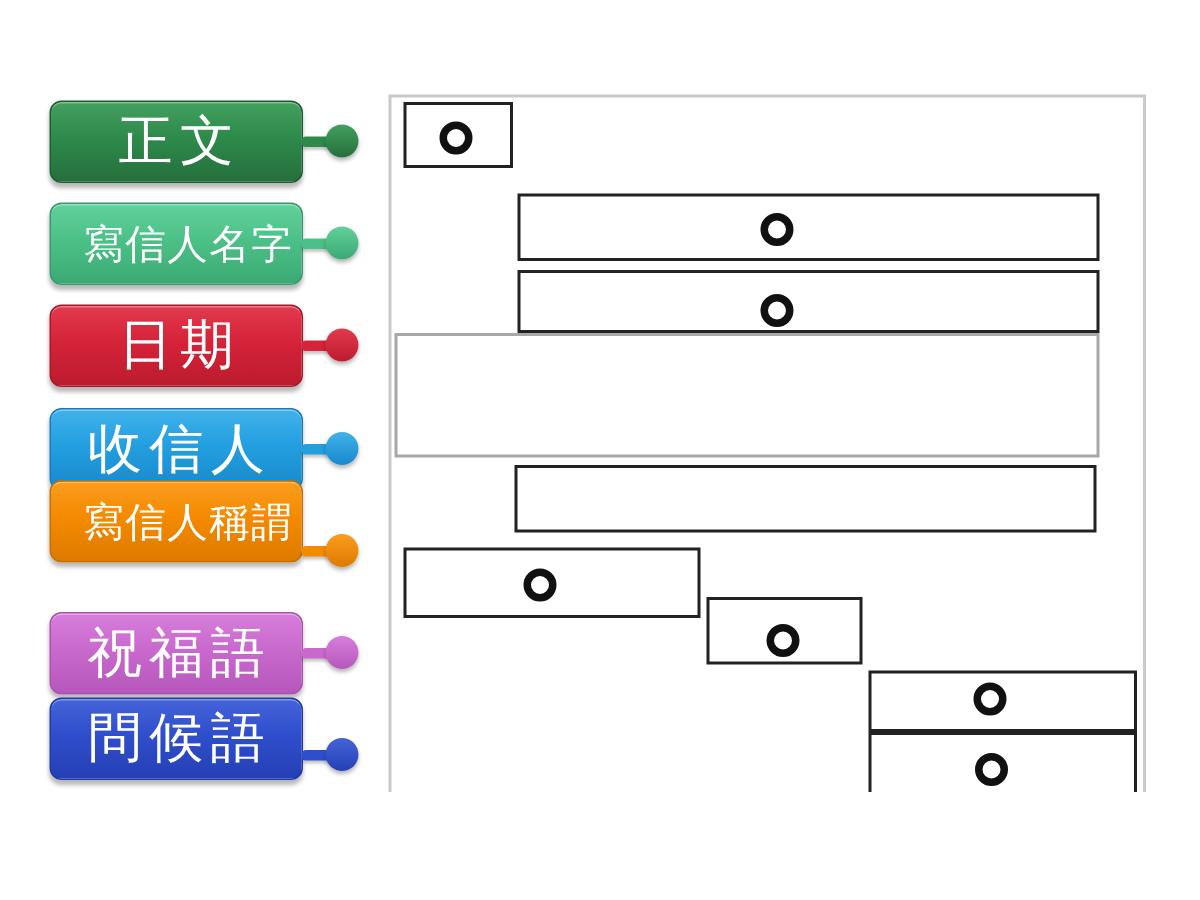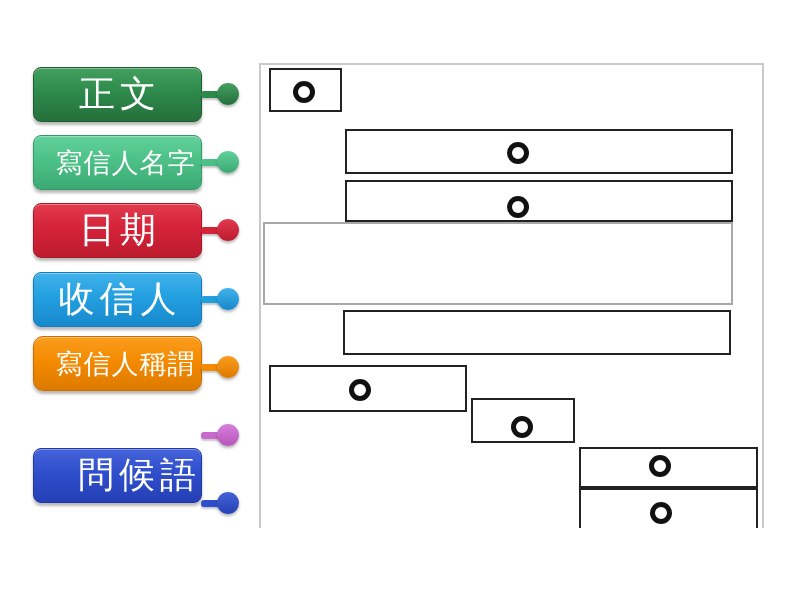--- a/index.html
+++ b/index.html
@@ -103,28 +103,31 @@
     <div class="label-btn" style="top: 203px; height: 55px; border-color: rgb(168, 22, 39); background: linear-gradient(rgb(226, 58, 78) 0%, rgb(213, 35, 57) 45%, rgb(188, 27, 46) 100%);">
       <span>日期</span>
     </div>
     <div class="stem" style="top: 227px; background: rgb(213, 35, 57);"></div>
     <div class="dot" style="top: 219px; background: linear-gradient(rgb(226, 58, 78) 0%, rgb(188, 27, 46) 100%);"></div>
     <div class="label-btn" style="top: 272px; height: 55px; border-color: rgb(19, 123, 189); background: linear-gradient(rgb(65, 178, 234) 0%, rgb(35, 159, 224) 45%, rgb(23, 137, 205) 100%); text-align: center;">
       <span>收信人</span>
     </div>
     <div class="stem" style="top: 296px; background: rgb(35, 159, 224);"></div>
     <div class="dot" style="top: 288px; background: linear-gradient(rgb(65, 178, 234) 0%, rgb(23, 137, 205) 100%);"></div>
-    <div class="label-btn small" style="top: 336px; height: 55px; border-color: rgb(198, 110, 0); background: linear-gradient(rgb(251, 157, 31) 0%, rgb(244, 138, 0) 45%, rgb(221, 122, 0) 100%); border-radius: 10px;">
+    <div class="label-btn small" style="top: 320px; height: 55px; border-color: rgb(198, 110, 0); background: linear-gradient(rgb(251, 157, 31) 0%, rgb(244, 138, 0) 45%, rgb(221, 122, 0) 100%);">
       <span>寫信人稱謂</span>
     </div>
     <div class="stem" style="top: 364px; background: rgb(244, 138, 0);"></div>
     <div class="dot" style="top: 356px; background: linear-gradient(rgb(251, 157, 31) 0%, rgb(221, 122, 0) 100%);"></div>
+    <div class="label-btn" style="top: 408px; height: 55px; border-color: rgb(169, 79, 174); background: linear-gradient(rgb(215, 126, 220) 0%, rgb(201, 105, 205) 45%, rgb(182, 87, 187) 100%);">
+      <span>祝福語</span>
+    </div>
     <div class="stem" style="top: 432px; background: rgb(201, 105, 205);"></div>
     <div class="dot" style="top: 424px; background: linear-gradient(rgb(215, 126, 220) 0%, rgb(182, 87, 187) 100%);"></div>
-    <div class="label-btn" style="top: 448px; height: 55px; border-color: rgb(31, 56, 164); background: linear-gradient(rgb(69, 99, 216) 0%, rgb(47, 78, 204) 45%, rgb(37, 64, 181) 100%); justify-content: flex-end;">
+    <div class="label-btn" style="top: 465px; height: 55px; border-color: rgb(31, 56, 164); background: linear-gradient(rgb(69, 99, 216) 0%, rgb(47, 78, 204) 45%, rgb(37, 64, 181) 100%);">
       <span>問候語</span>
     </div>
     <div class="stem" style="top: 500px; background: rgb(47, 78, 204);"></div>
     <div class="dot" style="top: 492px; background: linear-gradient(rgb(69, 99, 216) 0%, rgb(37, 64, 181) 100%);"></div>
     <div class="diagram-outer" style="left: 259px; top: 63px; width: 505px; height: 473px; border-color: rgb(201, 201, 201);"></div>
     <div class="dbox gray" style="left: 263px; top: 222px; width: 470px; height: 83px;"></div>
     <div class="dbox" style="left: 269px; top: 68px; width: 73px; height: 44px;"></div>
     <div class="dbox" style="left: 345px; top: 129px; width: 388px; height: 45px;"></div>
     <div class="dbox" style="left: 345px; top: 180px; width: 388px; height: 42px;"></div>
     <div class="dbox" style="left: 343px; top: 310px; width: 388px; height: 45px;"></div>

